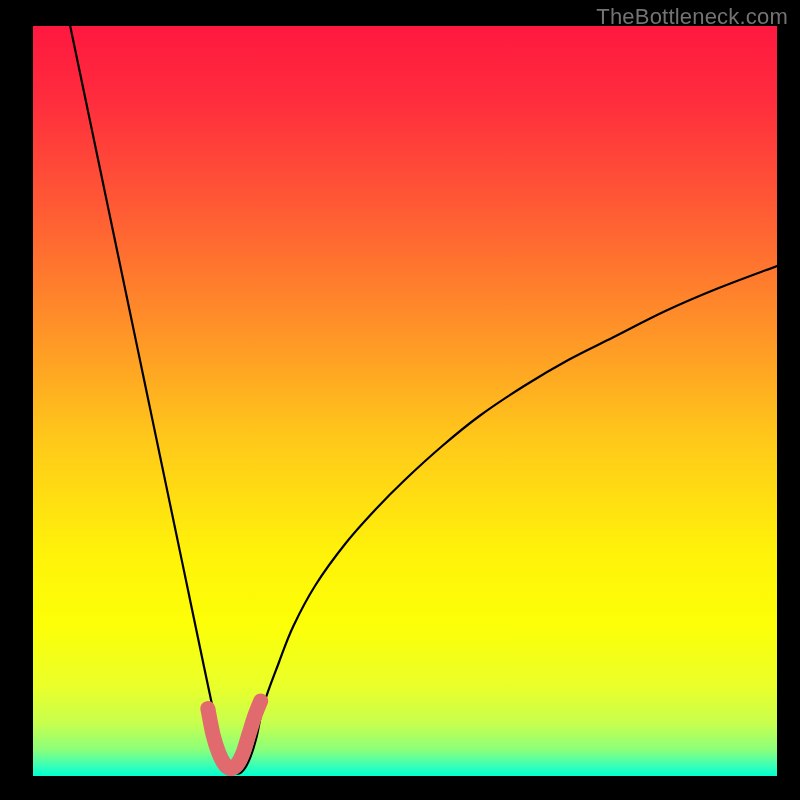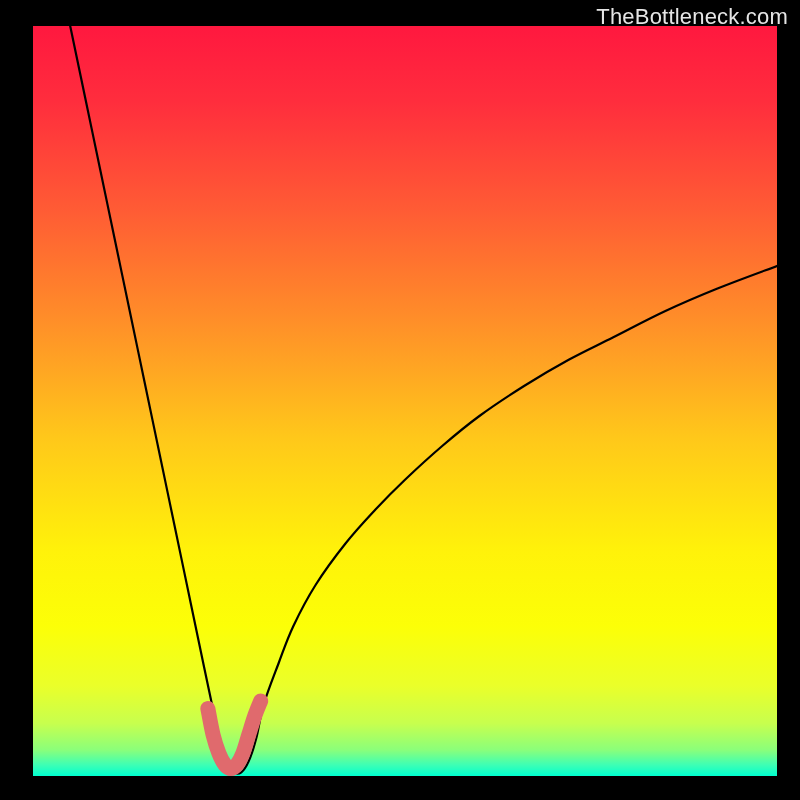--- a/index.html
+++ b/index.html
@@ -14,21 +14,21 @@
     position: absolute;
     background: #000000;
   }
   .plot-area {
     position: absolute;
     overflow: hidden;
   }
   .watermark {
     position: absolute;
     font-family: Arial, Helvetica, sans-serif;
-    color: #e5e5e5;
+    color: #737373;
     font-weight: 400;
     letter-spacing: 0.2px;
     white-space: nowrap;
     margin-left: 33px;
   }
   svg {
     position: absolute;
     left: 0;
     top: 0;
   }

